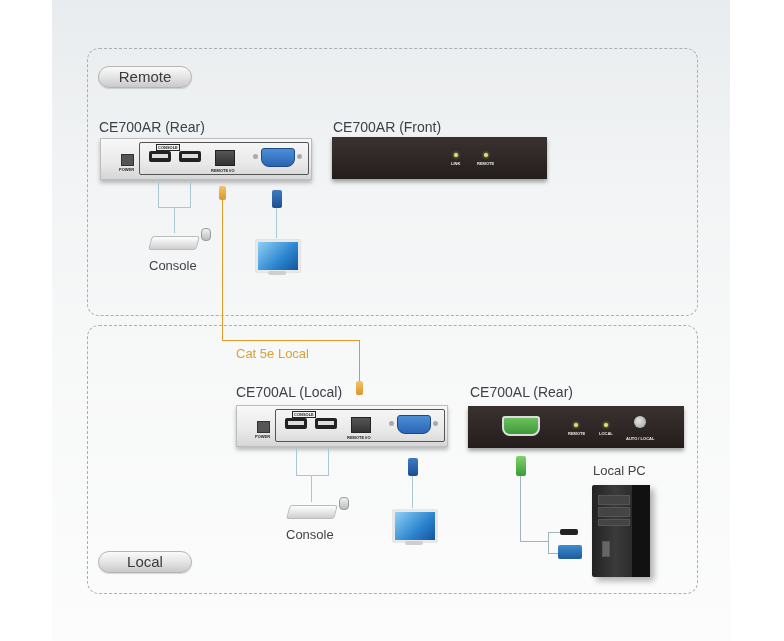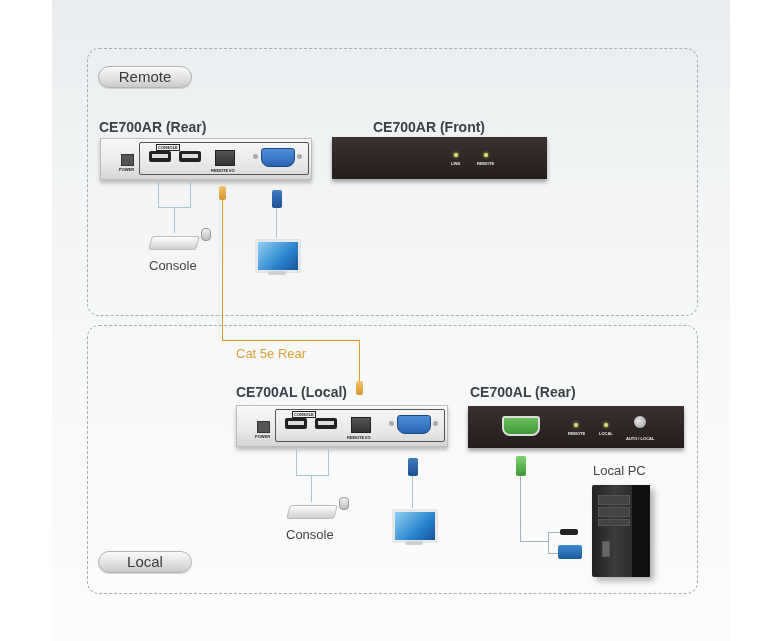--- a/index.html
+++ b/index.html
@@ -2,21 +2,21 @@
 <html><head>
 <meta charset="utf-8">
 <style>
   html,body{margin:0;padding:0;}
   body{width:784px;height:641px;position:relative;background:#ffffff;overflow:hidden;font-family:"Liberation Sans",sans-serif;}
   .bg{position:absolute;left:52px;top:0;width:678px;height:641px;background:linear-gradient(180deg,#e9ecee 0%,#f2f4f5 30%,#f7f8f8 55%,#fcfcfc 100%);}
   .zone{position:absolute;border:1px dashed #a9aeb2;border-radius:12px;}
   .zone-remote{left:87px;top:48px;width:609px;height:266px;}
   .zone-local{left:87px;top:325px;width:609px;height:267px;}
   .pill{position:absolute;width:92px;height:20px;border-radius:11px;background:linear-gradient(180deg,#fafafa 0%,#e2e2e2 55%,#c9c9c9 100%);border:1px solid #b5b5b5;box-shadow:0 1px 1px rgba(0,0,0,.15);font-size:15px;color:#3a3a3a;text-align:center;line-height:20px;}
-  .title{position:absolute;font-weight:bold;font-size:14px;color:#3c4248;white-space:nowrap;}
+  .title{position:absolute;font-weight:normal;font-size:14px;color:#3c4248;white-space:nowrap;}
   .label{position:absolute;font-size:13px;color:#444;white-space:nowrap;}
   .cable-label{position:absolute;font-size:13px;color:#d9a23a;white-space:nowrap;}
   
   .rear{position:absolute;width:210px;height:40px;background:linear-gradient(180deg,#f8f8f8 0%,#e9e9e9 60%,#d6d6d6 100%);border:1px solid #bdbdbd;box-shadow:0 3px 4px rgba(0,0,0,.25);}
   .rear .frame{position:absolute;left:38px;top:3px;width:168px;height:31px;border:1px solid #555;border-radius:2px;}
   .rear .pwr{position:absolute;left:20px;top:15px;width:11px;height:10px;background:#555;border:1px solid #333;}
   .rear .pwr-lbl{position:absolute;left:18px;top:28px;font-size:4px;font-weight:bold;color:#222;}
   .rear .usb{position:absolute;top:12px;width:22px;height:11px;background:#222;border-radius:2px;}
   .rear .usb::after{content:"";position:absolute;left:3px;top:3px;width:16px;height:4px;background:#ddd;}
   .rear .cons-lbl{position:absolute;left:55px;top:5px;font-size:4px;font-weight:bold;color:#222;border:1px solid #222;padding:0 1px;line-height:5px;}
@@ -60,21 +60,21 @@
   <div class="cons-lbl">CONSOLE</div>
   <div class="usb" style="left:48px;"></div>
   <div class="usb" style="left:78px;"></div>
   <div class="rj"></div>
   <div class="rio-lbl">REMOTE I/O</div>
   <div class="screw" style="left:152px;"></div>
   <div class="vga"></div>
   <div class="screw" style="left:196px;"></div>
 </div>
 
-<div class="title" style="left:333px;top:119px;margin-left:40px;">CE700AR (Front)</div>
+<div class="title" style="left:333px;top:119px;">CE700AR (Front)</div>
 <div class="front" style="left:332px;top:137px;width:215px;height:42px;">
   <div class="led" style="left:122px;top:16px;"></div>
   <div class="led-lbl" style="left:119px;top:24px;">LINK</div>
   <div class="led" style="left:152px;top:16px;"></div>
   <div class="led-lbl" style="left:145px;top:24px;">REMOTE</div>
 </div>
 
 <div class="line" style="left:158px;top:182px;width:1px;height:26px;"></div>
 <div class="line" style="left:190px;top:182px;width:1px;height:26px;"></div>
 <div class="line" style="left:158px;top:207px;width:33px;height:1px;"></div>
@@ -86,21 +86,21 @@
 <div class="plug" style="left:272px;top:190px;width:10px;height:18px;background:linear-gradient(180deg,#3f7ac0,#1d4f92);"></div>
 <div class="line" style="left:276px;top:208px;width:1px;height:30px;"></div>
 <div class="monitor" style="left:256px;top:240px;"></div>
 <div class="monitor-stand" style="left:268px;top:271px;"></div>
 
 <div class="plug" style="left:219px;top:186px;width:7px;height:14px;background:linear-gradient(180deg,#f2c46a,#d9962a);"></div>
 <div class="oline" style="left:222px;top:200px;width:1px;height:141px;"></div>
 <div class="oline" style="left:222px;top:340px;width:138px;height:1px;"></div>
 <div class="oline" style="left:359px;top:340px;width:1px;height:42px;"></div>
 <div class="plug" style="left:356px;top:381px;width:7px;height:14px;background:linear-gradient(180deg,#f2c46a,#d9962a);"></div>
-<div class="cable-label" style="left:236px;top:346px;">Cat 5e Rear</div>
+<div class="cable-label" style="left:236px;top:346px;">Cat 5e Local</div>
 
 <div class="title" style="left:236px;top:384px;">CE700AL (Local)</div>
 <div class="rear" style="left:236px;top:405px;">
   <div class="pwr"></div>
   <div class="pwr-lbl">POWER</div>
   <div class="frame"></div>
   <div class="cons-lbl">CONSOLE</div>
   <div class="usb" style="left:48px;"></div>
   <div class="usb" style="left:78px;"></div>
   <div class="rj"></div>

